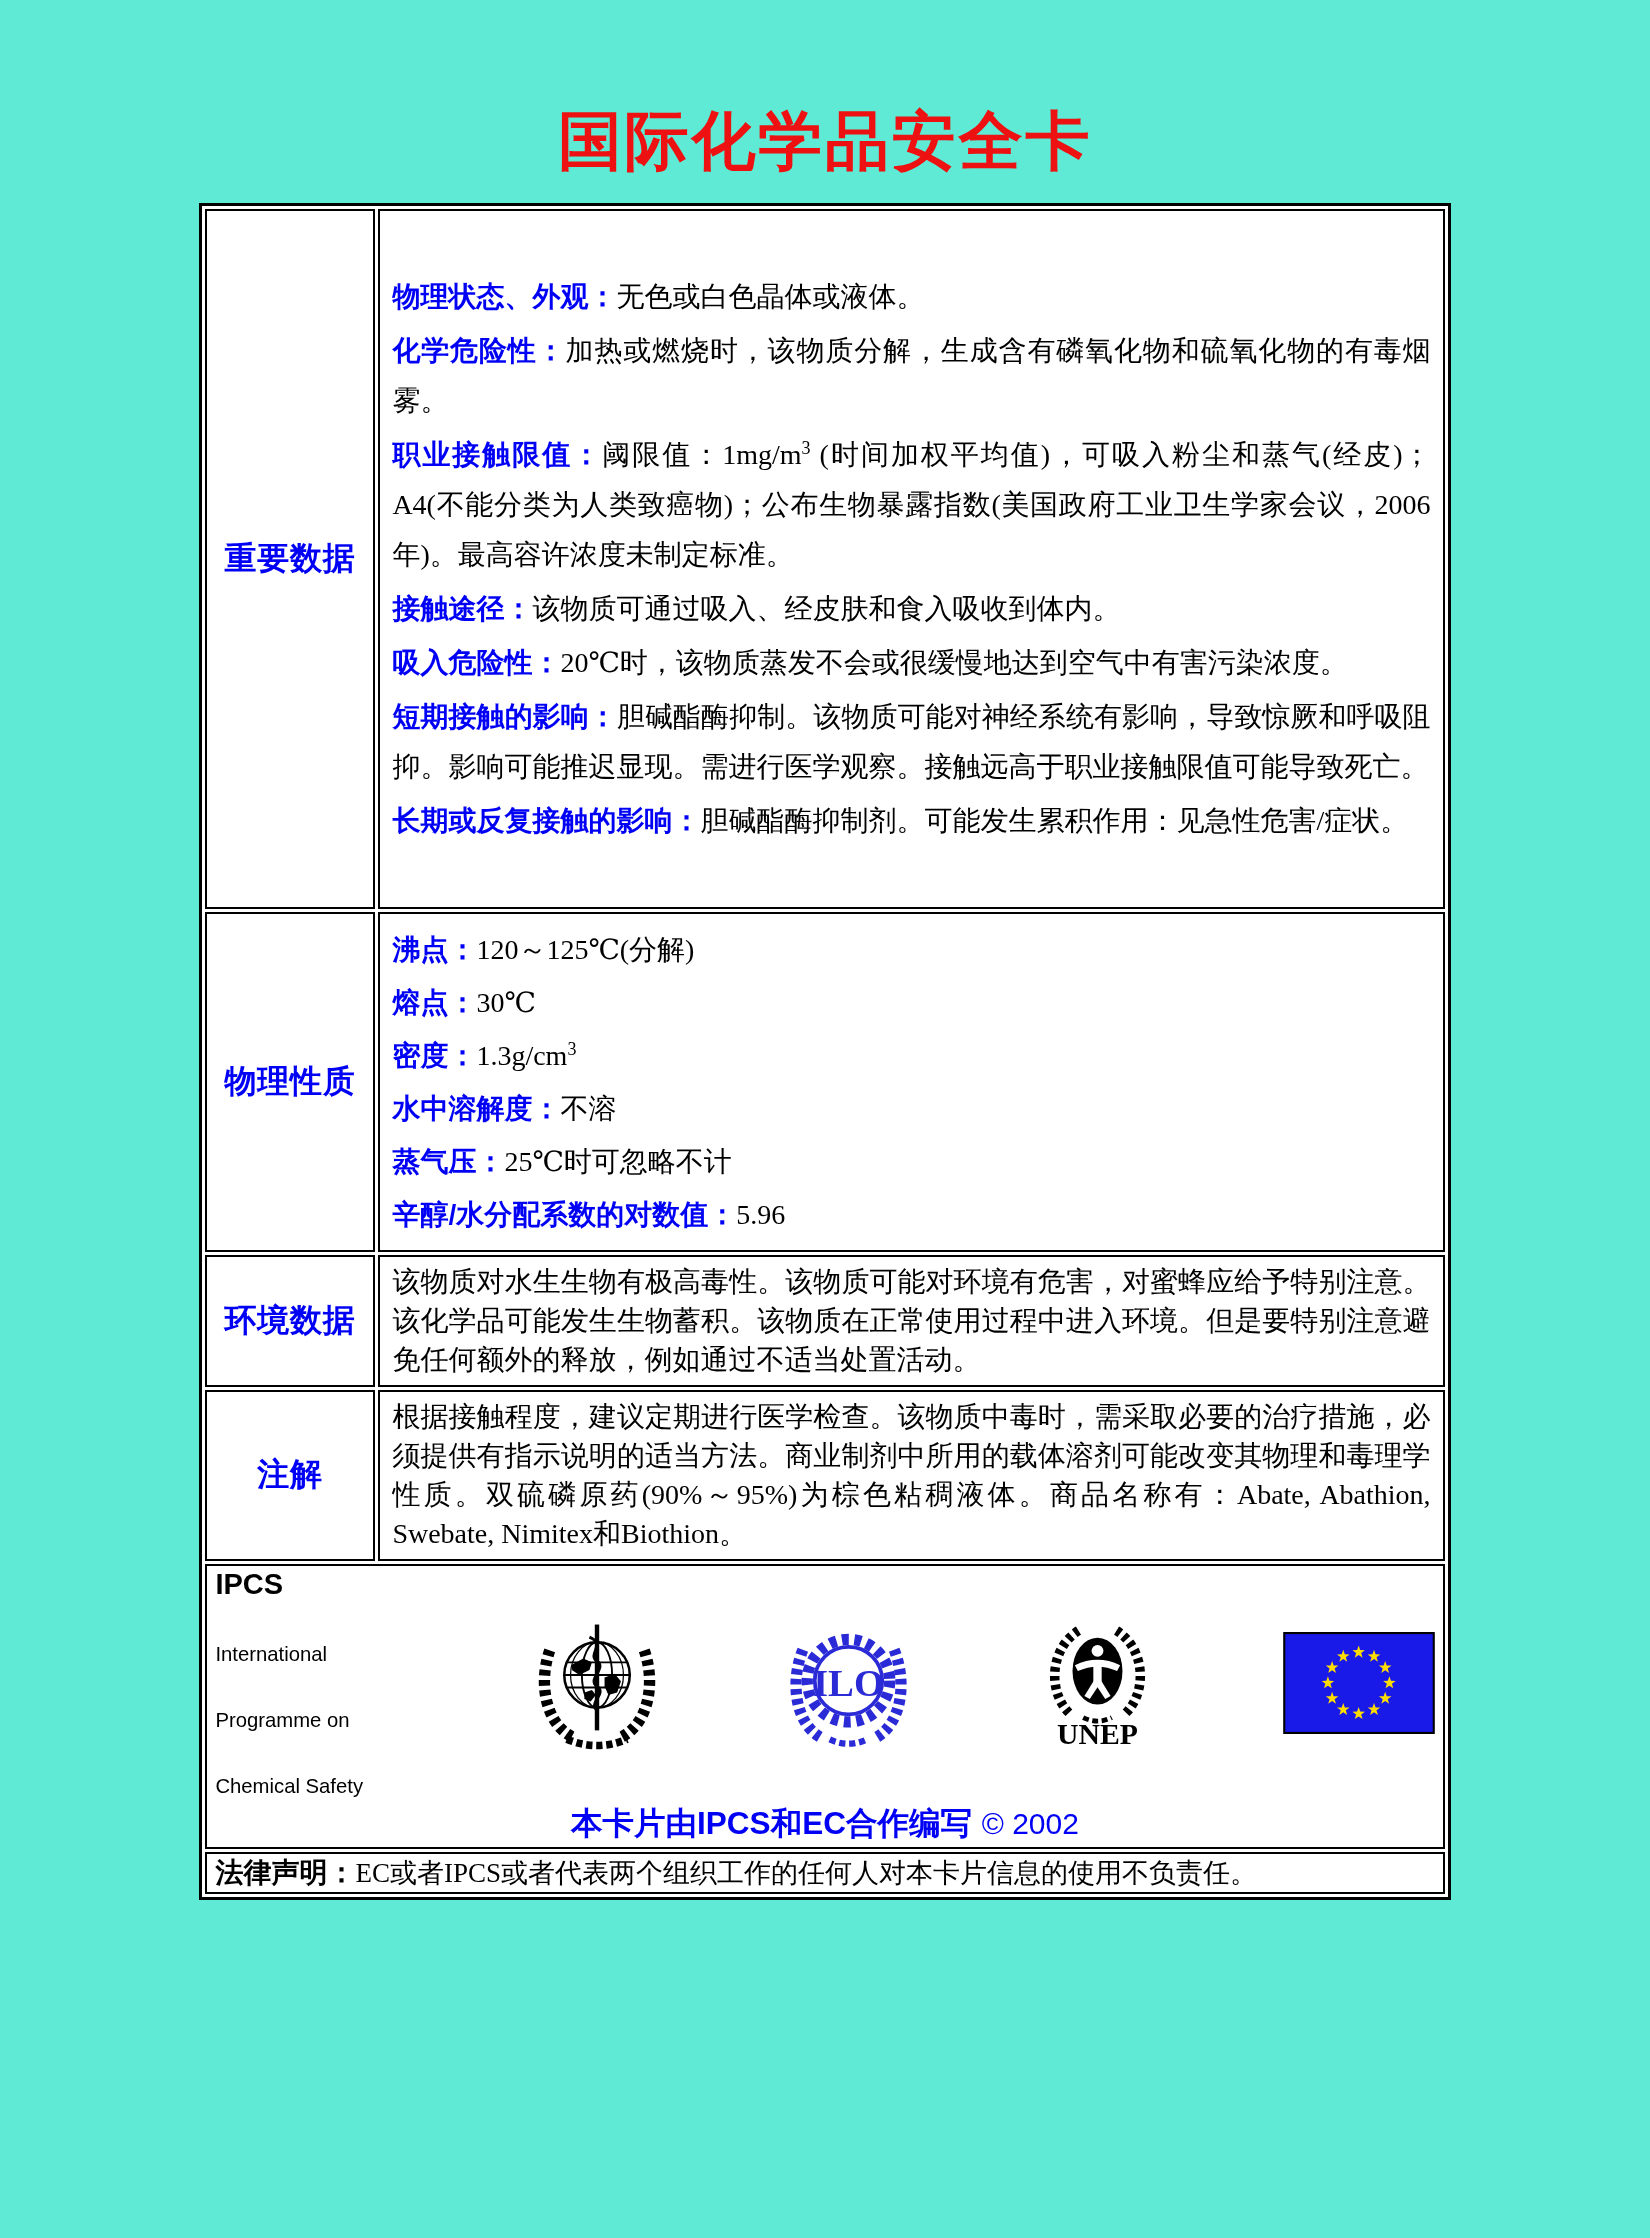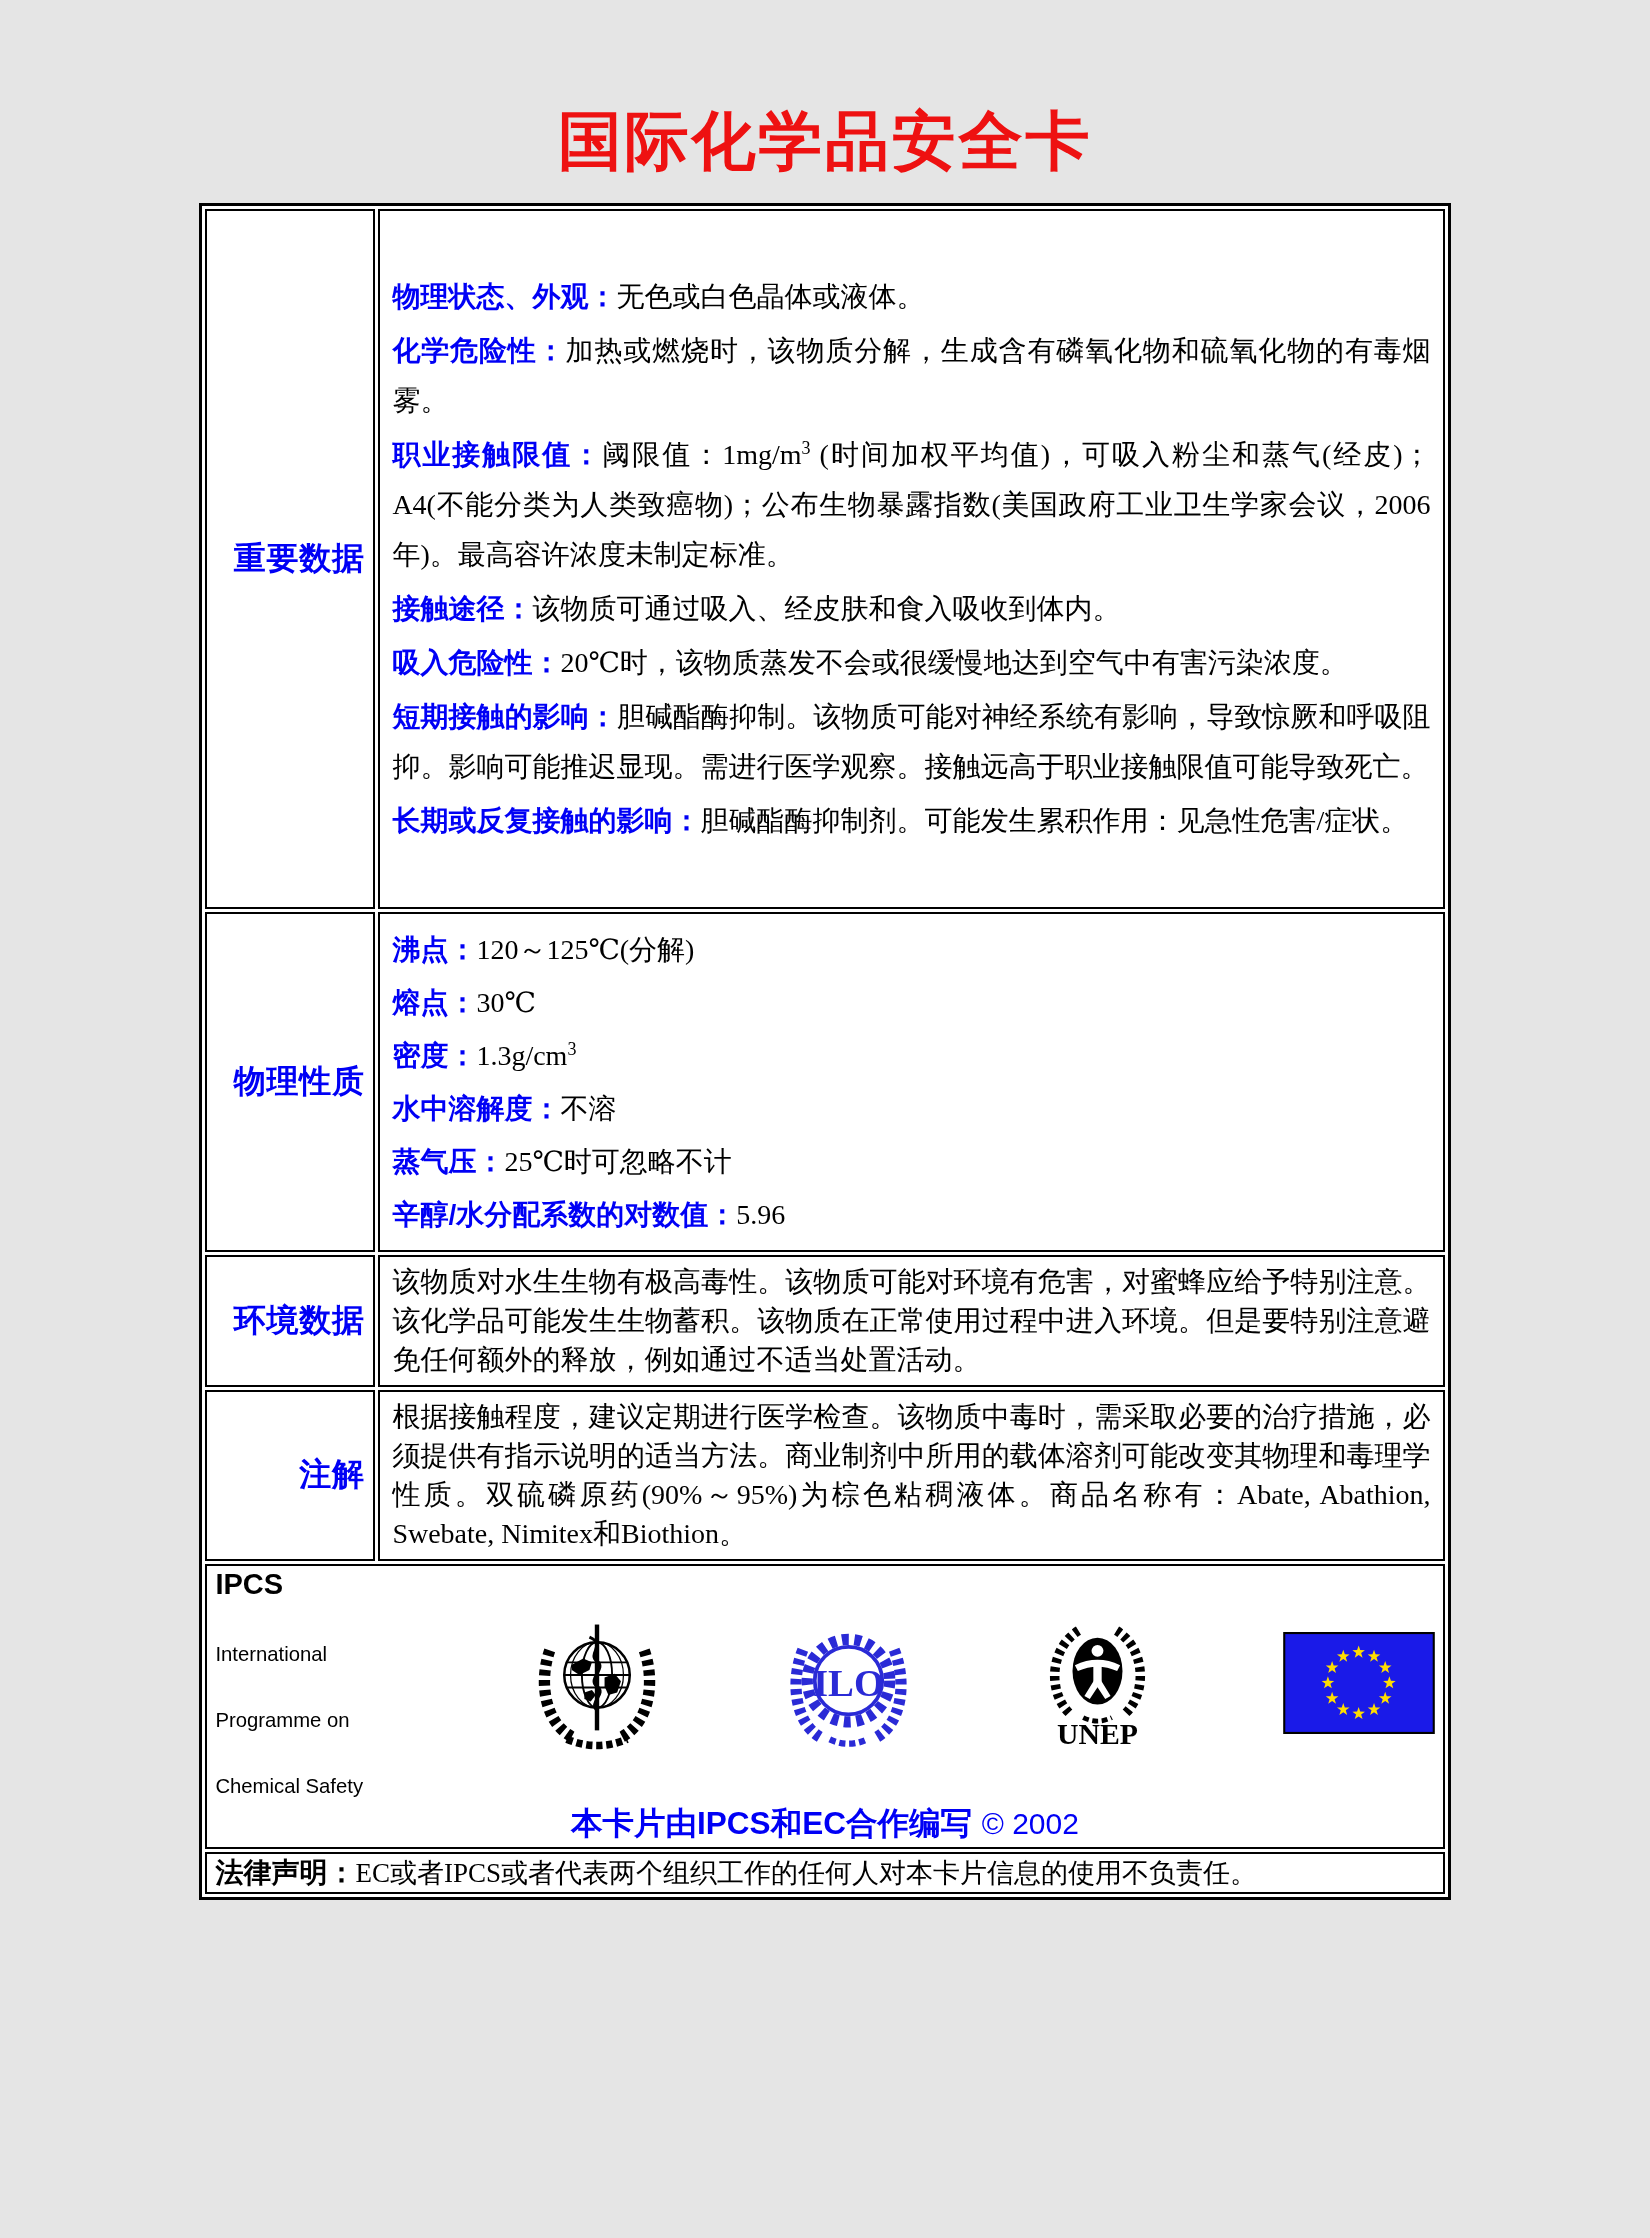--- a/index.html
+++ b/index.html
@@ -6,21 +6,21 @@
     --label-blue:#0000f5;
     --title-red:#ee1111;
     --ilo-blue:#2a2ad6;
     --eu-blue:#1a1ae8;
     --eu-star-yellow:#ffdd00;
     --border-black:#000000;
   }
   *{box-sizing:border-box;}
   html,body{margin:0;padding:0;background:#ffffff;}
   .page{
-    width:1650px;height:2239px;background:#e5e5e5;position:relative;
+    width:1650px;height:2239px;background:#5eead4;position:relative;
     font-family:"Liberation Serif","DejaVu Serif",serif;color:#000;
   }
   .title{
     margin:0;padding-top:98px;text-align:center;
     font-size:64px;font-weight:bold;letter-spacing:2.8px;
     color:var(--title-red,#ee1111);
     font-family:"Liberation Serif","DejaVu Serif",serif;
   }
   .card{
     width:1252px;margin:18px auto 0;border:3.5px solid var(--border-black,#000);
@@ -35,21 +35,21 @@
   }
   col.side-col{width:170px;}
   .header-cell{height:62px;}
   .header-flex{display:flex;justify-content:space-between;align-items:center;height:100%;}
   .header-left{font-size:29px;white-space:nowrap;}
   .header-right{font-size:31px;white-space:nowrap;}
   .blue-label{
     color:var(--label-blue,#0000f5);
     font-family:"Liberation Sans","DejaVu Sans",sans-serif;font-weight:600;
   }
-  .side-cell{text-align:right;margin-left:48px;}
+  .side-cell{text-align:center;margin-left:48px;}
   .side-label{
     color:var(--label-blue,#0000f5);
     font-family:"Liberation Sans","DejaVu Sans",sans-serif;
     font-weight:600;font-size:32px;letter-spacing:0.7px;
   }
   .content-cell{vertical-align:middle;}
   .cell-important{height:700px;}
   .cell-physical{height:340px;}
   .cell-env{height:121px;}
   .cell-notes{height:144px;}

